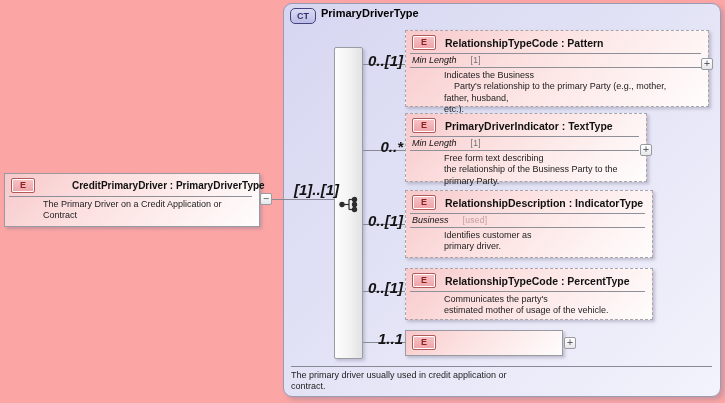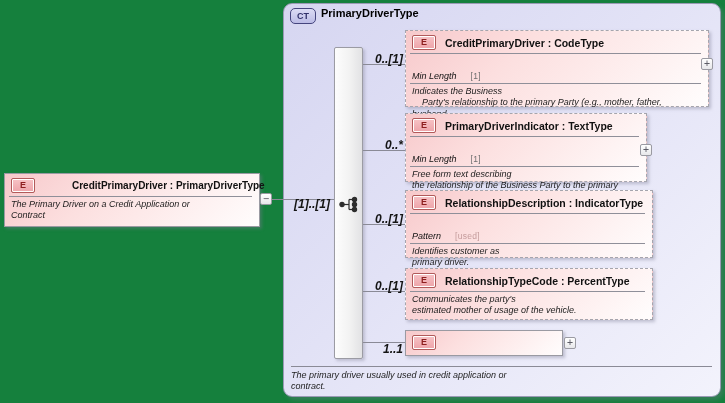--- a/index.html
+++ b/index.html
@@ -1,18 +1,18 @@
 <!DOCTYPE html>
 <html><head>
 <meta charset="utf-8">
 <style>
   html,body{margin:0;padding:0;background:#ffffff;}
   .canvas{
     position:relative;width:725px;height:403px;overflow:hidden;
-    background:#15803d;font-family:"Liberation Sans",sans-serif;color:#000;
+    background:#fca5a5;font-family:"Liberation Sans",sans-serif;color:#000;
   }
   
   .hline{position:absolute;height:1px;background:#8a8a96;z-index:2;}
   .badge-e{
     display:inline-block;width:22px;height:13px;flex:0 0 22px;
     border:1px solid #b25a5a;border-radius:2px;
     background:linear-gradient(#f7c3c6,#eda3a8);
     color:#8d1f1f;font-weight:bold;font-size:9px;line-height:13px;text-align:center;
     box-shadow:0 0 0 1px #ffffff inset;
   }
@@ -21,27 +21,27 @@
     background:linear-gradient(135deg,#f7c9cb 0%,#fcdfdf 35%,#fffdfd 100%);
     box-shadow:2px 2px 3px rgba(120,120,145,.four);
     box-shadow:2px 2px 3px rgba(120,120,145,.40);
   }
   .elem.dashed{border-style:dashed;border-color:#a5a5ad;}
   .elem-header{display:flex;align-items:center;gap:9px;padding:4px 6px 3px 6px;}
   .elem-title{font-size:10.5px;font-weight:bold;white-space:pre;color:#111;}
   .root .elem-title{font-size:10px;margin-left:28px;}
   .sepline{height:1px;background:#8f8f99;margin:0 7px 0 4px;}
   .facet-row{display:flex;align-items:baseline;gap:14px;padding:1px 6px 2px 6px;
-    font-size:9px;font-style:italic;margin-top:16px;}
+    font-size:9px;font-style:italic;}
   .facet-name{color:#111;}
   .facet-val{font-style:normal;font-size:8.5px;color:#6f6f6f;letter-spacing:.3px;}
   .facet-val.light{color:#c59c9c;}
-  .elem-note{padding:2px 22px 4px 6px;font-size:9px;font-style:italic;
-    line-height:1.25;white-space:pre-wrap;color:#1c1c1c;}
-  .card-label{position:absolute;z-index:3;font-size:12px;font-style:italic;
+  .elem-note{padding:2px 22px 4px 6px;font-size:9px;
+    line-height:1.25;white-space:pre-wrap;color:#1c1c1c;margin-left:32px;}
+  .card-label{position:absolute;z-index:3;font-size:15px;font-style:italic;
     font-weight:bold;color:#141414;white-space:pre;}
   .plus-btn,.minus-btn{
     position:absolute;z-index:5;width:12px;height:12px;box-sizing:border-box;
     border:1px solid #9a9aa2;border-radius:2px;background:linear-gradient(#ffffff,#e7e7ea);
     color:#5c5c66;font-size:10px;line-height:10px;text-align:center;cursor:pointer;
     font-family:"DejaVu Sans Mono",monospace;
   }
   
   .ct-container{
     position:absolute;left:283px;top:3px;width:438px;height:394px;z-index:1;
@@ -49,21 +49,21 @@
     background:linear-gradient(135deg,#d6d6f1 0%,#e2e2f6 45%,#f3f3fc 100%);
     box-shadow:3px 3px 4px rgba(120,120,140,.35);
   }
   .ct-badge{
     position:absolute;left:290px;top:8px;width:24px;height:14px;z-index:3;
     border:1px solid #45457e;border-radius:5px;background:linear-gradient(#dcdcf5,#bcbce6);
     color:#32326b;font-weight:bold;font-size:9px;line-height:14px;text-align:center;
   }
   .ct-title{position:absolute;left:321px;top:7px;z-index:3;font-size:11px;font-weight:bold;}
   .ct-note{position:absolute;left:291px;top:370px;width:420px;z-index:3;
-    font-size:9px;font-style:italic;white-space:pre-wrap;line-height:1.25;color:#1c1c1c;}
+    font-size:9px;white-space:pre-wrap;line-height:1.25;color:#1c1c1c;}
   
   .seq-bar{
     position:absolute;left:334px;top:47px;width:29px;height:312px;z-index:2;
     box-sizing:border-box;border:1px solid #9b9ba3;border-radius:2px;
     background:linear-gradient(90deg,#fdfdfd 0%,#f2f2f2 55%,#e2e2e4 100%);
     box-shadow:2px 2px 3px rgba(120,120,140,.35);
   }
   .seq-glyph{position:absolute;left:338px;top:196px;z-index:4;}
 </style>
 </head>
@@ -83,21 +83,21 @@
       <span class="badge-e">E</span>
       <span class="elem-title">CreditPrimaryDriver : PrimaryDriverType</span>
     </div>
     <div class="sepline"></div>
     <div class="elem-note">The Primary Driver on a Credit Application or
 Contract</div>
   </div>
 
   <div class="hline" style="left:258px;top:199px;width:76px;"></div>
   <div class="minus-btn" style="left:260px;top:193px;">−</div>
-  <div class="card-label" style="left:294px;top:197px;width:36px;text-align:right;">[1]..[1]</div>
+  <div class="card-label" style="left:294px;top:181px;width:36px;text-align:right;">[1]..[1]</div>
 
   <div class="seq-bar"></div>
   <div class="seq-glyph">
     <svg width="22" height="17" viewBox="0 0 22 17">
       <g stroke="#2d2d2d" stroke-width="1.2" fill="#2d2d2d">
         <line x1="5" y1="8.5" x2="11" y2="8.5"></line>
         <line x1="11" y1="3.5" x2="11" y2="13.5"></line>
         <line x1="11" y1="3.5" x2="15" y2="3.5"></line>
         <line x1="11" y1="13.5" x2="15" y2="13.5"></line>
         <circle cx="4" cy="8.5" r="2.1"></circle>
@@ -111,26 +111,26 @@
   <div class="hline" style="left:363px;top:64px;width:42px;"></div>
   <div class="hline" style="left:363px;top:150px;width:42px;"></div>
   <div class="hline" style="left:363px;top:224px;width:42px;"></div>
   <div class="hline" style="left:363px;top:291px;width:42px;"></div>
   <div class="hline" style="left:363px;top:342px;width:42px;"></div>
 
   <div class="card-label" style="left:366px;top:52px;width:37px;text-align:right;">0..[1]</div>
   <div class="card-label" style="left:366px;top:138px;width:37px;text-align:right;">0..*</div>
   <div class="card-label" style="left:366px;top:212px;width:37px;text-align:right;">0..[1]</div>
   <div class="card-label" style="left:366px;top:279px;width:37px;text-align:right;">0..[1]</div>
-  <div class="card-label" style="left:368px;top:342px;width:35px;text-align:right;">1..1</div>
+  <div class="card-label" style="left:368px;top:330px;width:35px;text-align:right;">1..1</div>
 
   <div class="elem dashed" style="left:405px;top:30px;width:302px;height:75px;">
     <div class="elem-header">
       <span class="badge-e">E</span>
-      <span class="elem-title">CreditPrimaryDriver : CodeType</span>
+      <span class="elem-title">RelationshipTypeCode : Pattern</span>
     </div>
     <div class="sepline"></div>
     <div class="facet-row">
       <span class="facet-name">Min Length</span>
       <span class="facet-val">[1]</span>
     </div>
     <div class="sepline"></div>
     <div class="elem-note">Indicates the Business
     Party's relationship to the primary Party (e.g., mother, father, husband,
 etc.).</div>
@@ -153,21 +153,21 @@
   </div>
   <div class="plus-btn" style="left:640px;top:144px;">+</div>
 
   <div class="elem dashed" style="left:405px;top:190px;width:246px;height:66px;">
     <div class="elem-header">
       <span class="badge-e">E</span>
       <span class="elem-title">RelationshipDescription : IndicatorType</span>
     </div>
     <div class="sepline"></div>
     <div class="facet-row">
-      <span class="facet-name">Pattern</span>
+      <span class="facet-name">Business</span>
       <span class="facet-val light">[used]</span>
     </div>
     <div class="sepline"></div>
     <div class="elem-note">Identifies customer as
 primary driver.</div>
   </div>
 
   <div class="elem dashed" style="left:405px;top:268px;width:246px;height:50px;">
     <div class="elem-header">
       <span class="badge-e">E</span>

